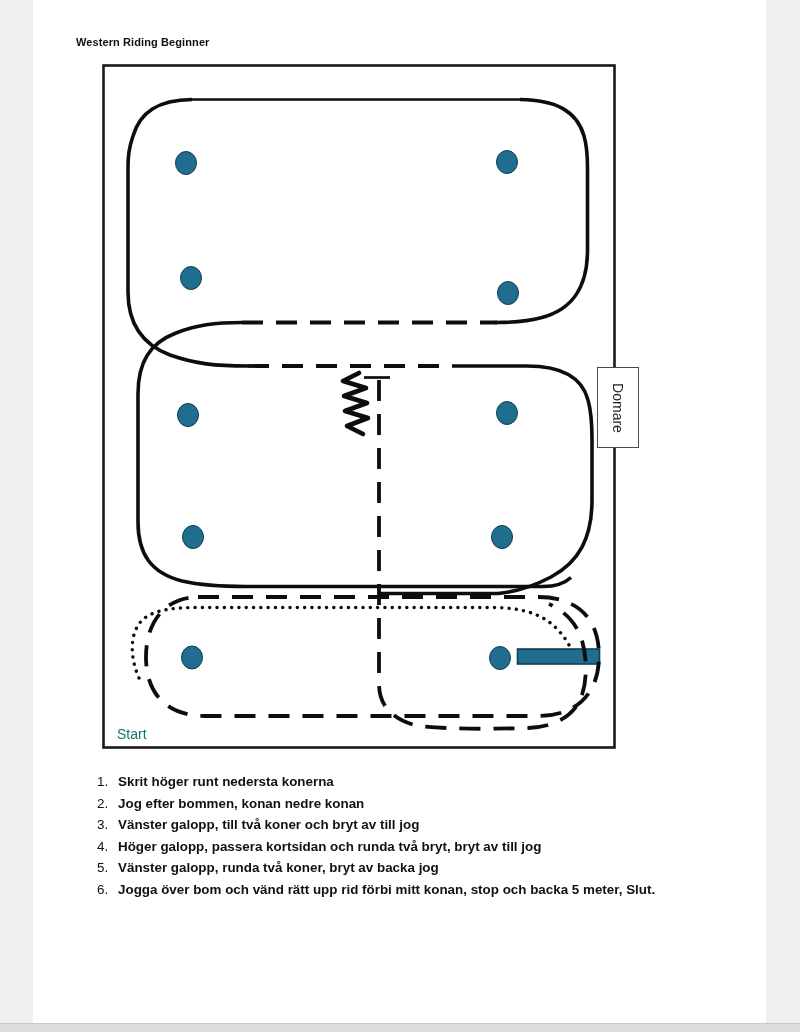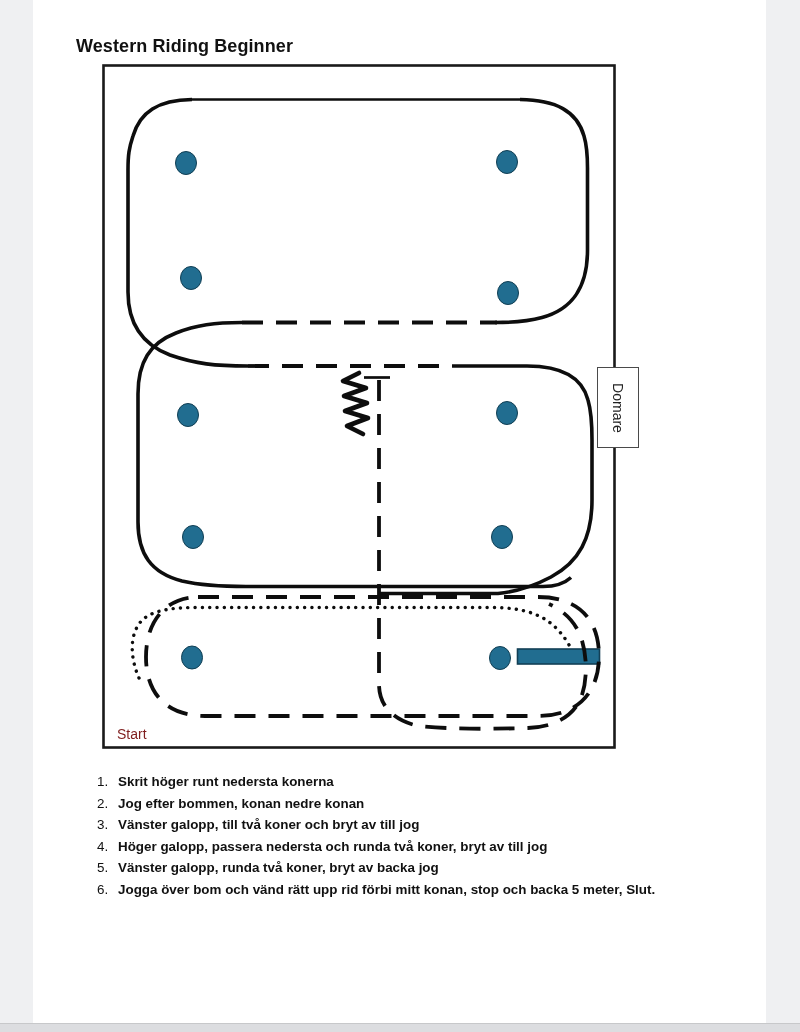--- a/index.html
+++ b/index.html
@@ -13,33 +13,33 @@
     position:absolute;left:33px;top:0;width:733px;height:1023px;
     background:var(--page-bg,#ffffff);
   }
   .footer-strip{
     position:absolute;left:0;top:1023px;width:800px;height:9px;
     background:var(--footer-strip,#dcdde0);
     border-top:1px solid #c7c8ca;
   }
   .doc-title{
     position:absolute;left:76px;top:36px;
-    font-size:18px;font-weight:bold;letter-spacing:.1px;
+    font-size:11px;font-weight:bold;letter-spacing:.1px;
   }
   .pattern-svg{position:absolute;left:0;top:0;width:800px;height:1032px;}
   .cone{fill:var(--cone,#216d90);stroke:#113f54;stroke-width:1;}
   .pole{fill:var(--cone,#216d90);stroke:var(--pole-border,#123f55);stroke-width:1.6;}
   .solid-path{fill:none;stroke:#0d0d0d;stroke-width:3.6;stroke-linecap:butt;}
   .thin-solid{fill:none;stroke:#0d0d0d;stroke-width:2.7;}
   .dashed-path{fill:none;stroke:#0d0d0d;stroke-width:3.8;stroke-dasharray:21 13;}
   .dotted-path{fill:none;stroke:#0d0d0d;stroke-width:3.4;stroke-dasharray:0.1 7.2;stroke-linecap:round;}
   .zigzag{fill:none;stroke:#0d0d0d;stroke-width:4.6;stroke-linejoin:round;stroke-linecap:round;}
   .arena-border{fill:none;stroke:#1a1a1a;stroke-width:2.6;}
   .start-label{
-    position:absolute;left:117px;top:726px;font-size:14px;color:#7f1d1d;text-align:center;
+    position:absolute;left:117px;top:726px;font-size:14px;color:#0f766e;text-align:center;
   }
   .judge-box{
     position:absolute;left:597px;top:367px;width:42px;height:81px;
     background:#fff;border:1.5px solid #4a4a4a;box-sizing:border-box;
     display:flex;align-items:center;justify-content:center;
   }
   .judge-box span{
     transform:rotate(90deg);white-space:nowrap;font-size:14px;color:#222;
   }
   .instructions{
@@ -116,21 +116,21 @@
   <div class="instr-row">
     <span class="num">2.</span>
     <span class="txt">Jog efter bommen, konan nedre konan</span>
   </div>
   <div class="instr-row">
     <span class="num">3.</span>
     <span class="txt">Vänster galopp, till två koner och bryt av till jog</span>
   </div>
   <div class="instr-row">
     <span class="num">4.</span>
-    <span class="txt">Höger galopp, passera nedersta och runda två koner, bryt av till jog</span>
+    <span class="txt">Höger galopp, passera kortsidan och runda två bryt, bryt av till jog</span>
   </div>
   <div class="instr-row">
     <span class="num">5.</span>
     <span class="txt">Vänster galopp, runda två koner, bryt av backa jog</span>
   </div>
   <div class="instr-row">
     <span class="num">6.</span>
     <span class="txt">Jogga över bom och vänd rätt upp rid förbi mitt konan, stop och backa 5 meter, Slut.</span>
   </div>
 </div>

